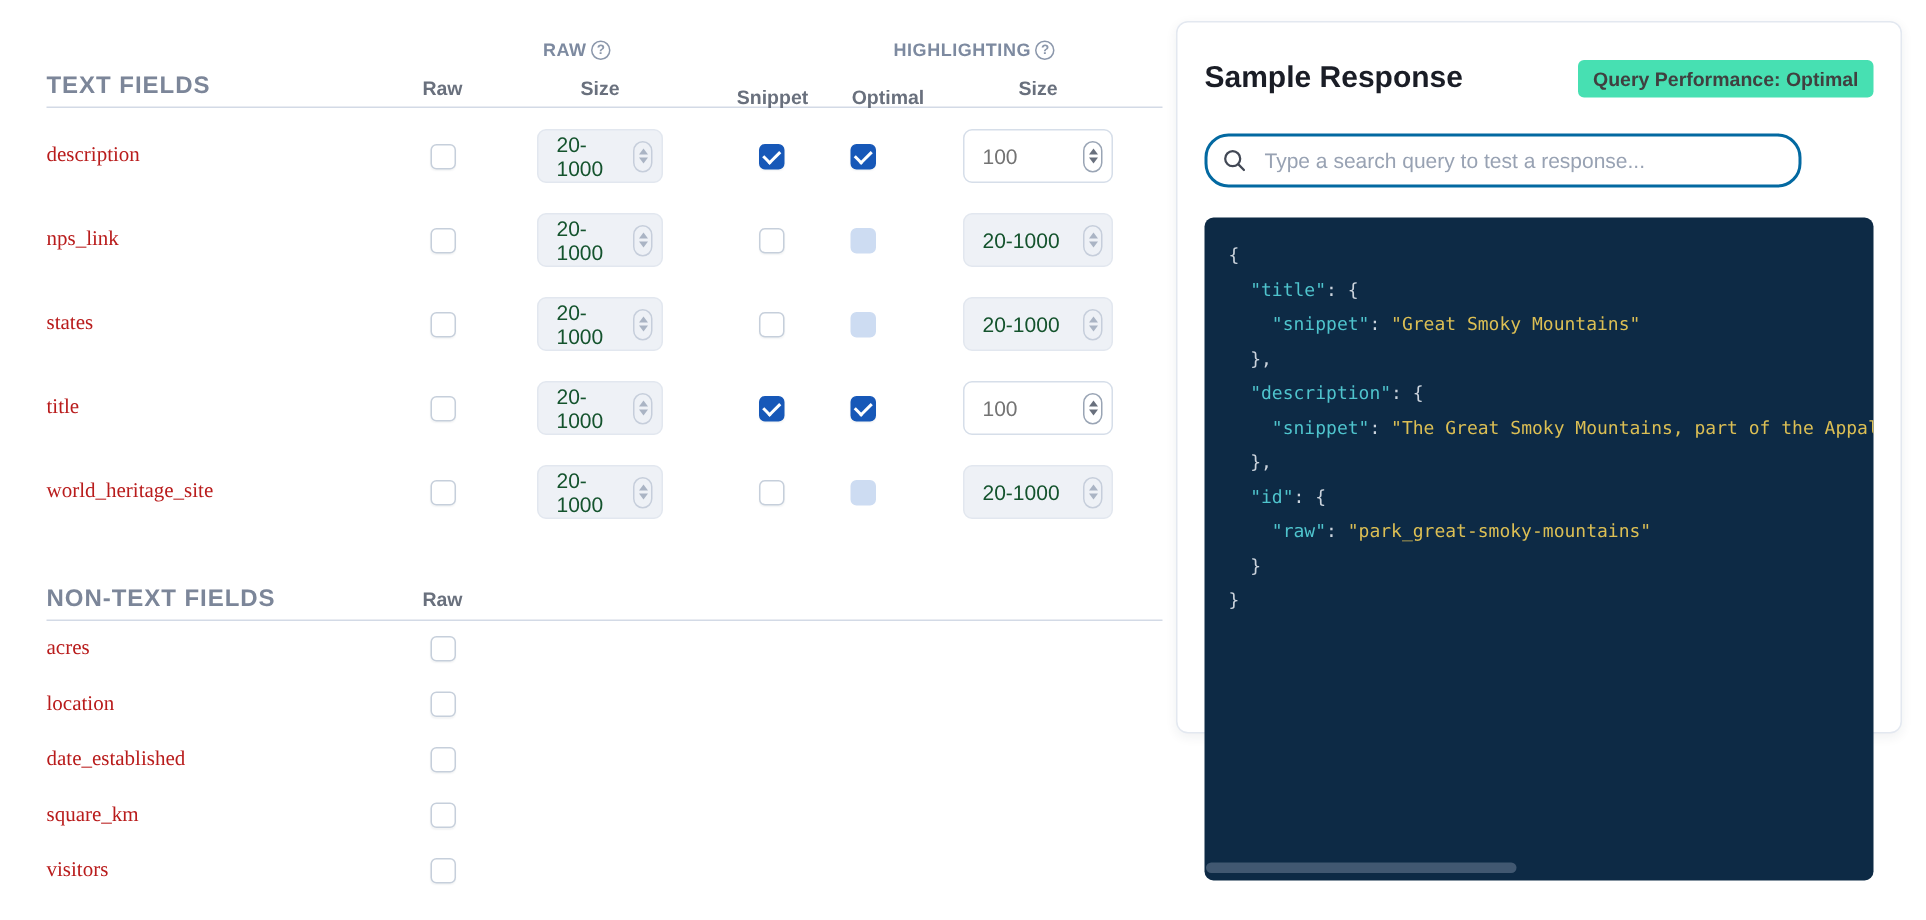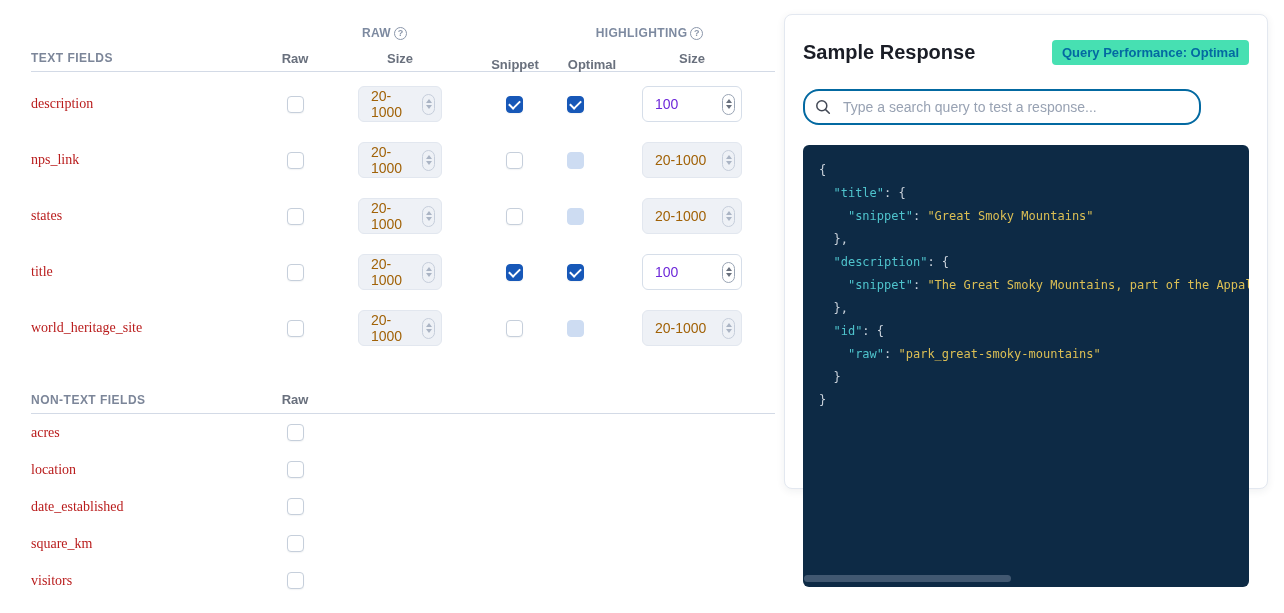--- a/index.html
+++ b/index.html
@@ -12,21 +12,21 @@
   .left-table { position:absolute; left:31px; top:22px; width:744px; }
   .grid { display:grid; grid-template-columns:232px 64px 115px 200px 100px 33px; align-items:center; }
   .group-row { display:flex; height:22px; align-items:center; }
   .g-spacer { width:296px; }
   .g-raw { width:115px; display:flex; justify-content:center; align-items:center; gap:3px; }
   .g-high { width:333px; display:flex; justify-content:center; align-items:center; gap:3px; transform:translateX(41px); }
   .group-label { font-size:12px; font-weight:700; color:#7d8aa0; letter-spacing:.03em; }
   .qicon { width:13px; height:13px; border:1.4px solid #8b97ab; border-radius:50%; color:#8b97ab;
            font-size:9px; font-weight:700; line-height:11px; text-align:center; display:inline-block; }
   .head-row { height:28px; border-bottom:1px solid #d3dae6; }
-  .sec-title { font-size:12px; font-weight:700; color:#7c8699; letter-spacing:.04em; }
+  .sec-title { font-size:16px; font-weight:700; color:#7c8699; letter-spacing:.04em; }
   .colhead { font-size:13px; font-weight:700; color:#69707d; }
   .ctr { display:flex; justify-content:center; }
   .endc { display:flex; justify-content:flex-end; }
   .szbox { display:inline-block; width:84px; text-align:center; }
   .sfhead { display:flex; padding-left:48px; gap:24px; align-items:flex-end;margin-top:13px; }
   .w50 { display:inline-block; width:50px; text-align:center; }
   .w56 { display:inline-block; width:56px; text-align:center; }
   .rows { padding-top:4px; }
   .trow { height:56px; }
   .fname { font-family:Liberation Serif, serif; font-size:14px; color:#b91c1c; }
@@ -36,40 +36,40 @@
         display:inline-block; box-shadow:0 1px 1px rgba(100,110,130,.08); }
   .cb.on { background:var(--blue,#1758b8); border-color:var(--blue,#1758b8); }
   .cb.on::after { content:""; display:block; width:9px; height:5px; border-left:2px solid #fff;
                   border-bottom:2px solid #fff; transform:rotate(-45deg); margin:3px auto 0; }
   .cb.off { background:#cddcf2; border-color:#cddcf2; box-shadow:none; }
   
   .numin { width:84px; height:36px; background:#fff; border:1px solid #d6dee9; border-radius:6px;
            display:inline-flex; align-items:center; justify-content:space-between; padding:0 6px 0 12px; }
   .c5 .numin { width:100px; }
   .numin.dis { background:#eef1f6; border-color:#e2e7ef; }
-  .numval { font-size:14px; color:#6d28d9; }
-  .numval.ph { color:#a16207; }
+  .numval { font-size:14px; color:#737373; }
+  .numval.ph { color:#14532d; }
   .stepper { width:13px; height:21px; border:1px solid #9aa5b5; border-radius:7px;
              display:inline-flex; flex-direction:column; align-items:center; justify-content:center; gap:2px; }
   .numin.dis .stepper { border-color:#c6cedb; }
   .tri { display:block; width:0; height:0; border-left:3px solid transparent; border-right:3px solid transparent; }
   .tri.up { border-bottom:4px solid #69707d; }
   .tri.dn { border-top:4px solid #69707d; }
   .numin.dis .tri.up { border-bottom-color:#aab4c4; }
   .numin.dis .tri.dn { border-top-color:#aab4c4; }
   
   .nt-head { height:28px; border-bottom:1px solid #d3dae6; margin-top:30px; }
   .ntrow { height:37px; }
   
   .card { position:absolute; left:784px; top:14px; width:484px; height:475px; background:#fff;
           border:1px solid #e3e8f0; border-radius:8px; box-shadow:0 2px 8px rgba(30,40,60,.07);
           padding:24px 18px 13px 18px; }
   .card-head { display:flex; align-items:center; justify-content:space-between; height:26px; }
   .card-title { font-size:20px; font-weight:700; color:#1a1d26; }
-  .badge { background:var(--badge-bg,#47e0b2); color:#0369a1; font-size:13px; font-weight:600;
+  .badge { background:var(--badge-bg,#47e0b2); color:#404040; font-size:13px; font-weight:600;
            padding:5px 10px; border-radius:4px; white-space:nowrap; }
   .search-wrap { position:relative; margin-top:24px; width:398px; }
   .search-wrap input { width:398px; height:36px; border:2px solid #0369a1; border-radius:16px;
            padding:0 10px 0 38px; font-size:14px; font-family:"Liberation Sans",sans-serif; color:#343741; outline:none; }
   .search-wrap input::placeholder { color:#98a2b3; }
   .sicon { position:absolute; left:12px; top:10px; }
   .codeblock { position:relative; margin-top:20px; width:100%; height:442px; background:var(--code-bg,#0d2a45);
            border-radius:6px; padding:14px 16px; overflow:hidden;
            font-family:"DejaVu Sans Mono", monospace; font-size:12px; line-height:23px; }
   .code-line { white-space:pre; }

